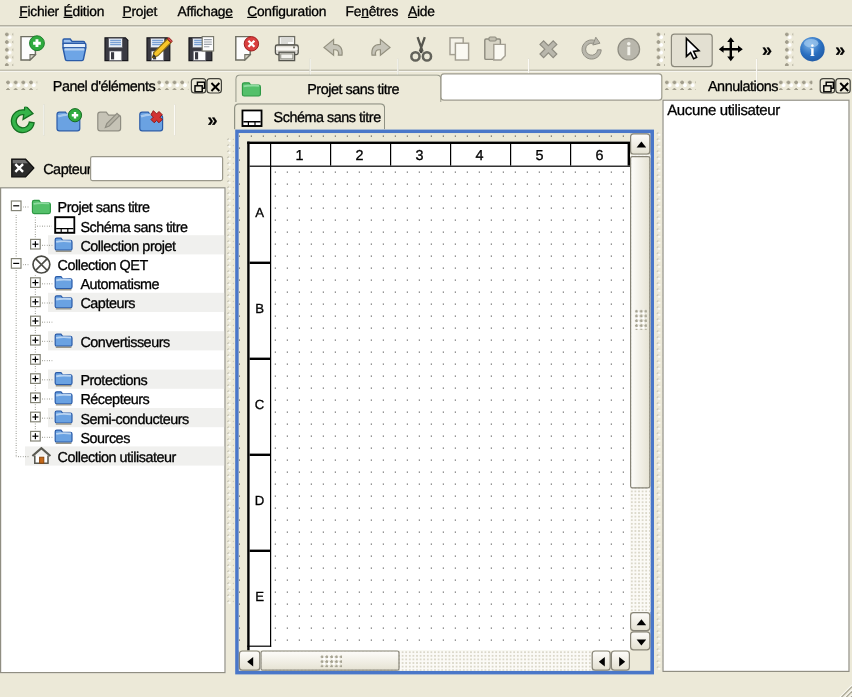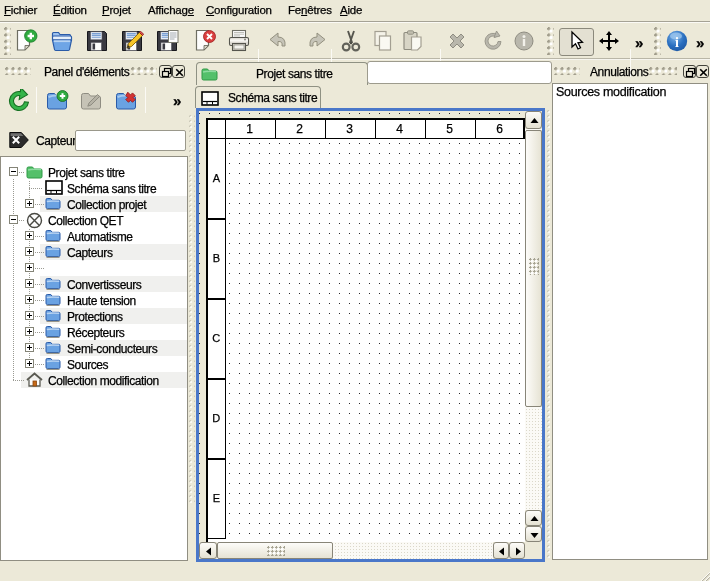--- a/index.html
+++ b/index.html
@@ -65,21 +65,21 @@
 
 #undolist { position:absolute; left:552px; top:83px; width:156px; height:477px; background:#fff; border:1px solid #908e82; font-size:12.5px; letter-spacing:-0.3px; }
 
 
 #grip { position:absolute; right:0px; bottom:0px; width:12px; height:12px; }
 </style>
 </head>
 <body>
 
 <div id="menubar">
- <span style="left:4px"><u>F</u>ichier</span>
+ <span style="left:16px"><u>F</u>ichier</span>
  <span style="left:53px"><u>É</u>dition</span>
  <span style="left:102px"><u>P</u>rojet</span>
  <span style="left:148px">Affichag<u>e</u></span>
  <span style="left:206px"><u>C</u>onfiguration</span>
  <span style="left:288px">Fe<u>n</u>êtres</span>
  <span style="left:340px"><u>A</u>ide</span>
 </div>
 
 <div id="toolbar">
  <div class="abs braidv" style="left:4px; top:4px; width:7px; height:28px;"></div>
@@ -302,28 +302,20 @@
       <div class="txt" style="left:66px">Capteurs</div>
     </div>
 <div class="trow" style="top:119px; background:linear-gradient(to right, transparent 39px, #f0f0ee 39px)">
       <div style="position:absolute; left:44px; top:0px;"><svg width="16" height="15" viewBox="0 0 16 15" style="">
 <path d="M1 3.8 q0 -1.3 1.3 -1.3 h3.5 l1.4 1.8 h6.5 q1.3 0 1.3 1.3 v5.6 q0 1.3 -1.3 1.3 h-11.4 q-1.3 0 -1.3 -1.3 Z" fill="#6aa2e2" stroke="#2a5ba8" stroke-width="1"></path>
 <path d="M1.8 5.6 q4 -1.1 12.4 -0.4" stroke="#b9d4f2" stroke-width="1.6" fill="none"></path>
 <path d="M1.5 13.4 h13" stroke="#9a978a" stroke-width="1.2"></path>
 </svg></div>
       <div class="txt" style="left:66px">Convertisseurs</div>
     </div>
-<div class="trow" style="top:135px">
-      <div style="position:absolute; left:44px; top:0px;"><svg width="16" height="15" viewBox="0 0 16 15" style="">
-<path d="M1 3.8 q0 -1.3 1.3 -1.3 h3.5 l1.4 1.8 h6.5 q1.3 0 1.3 1.3 v5.6 q0 1.3 -1.3 1.3 h-11.4 q-1.3 0 -1.3 -1.3 Z" fill="#6aa2e2" stroke="#2a5ba8" stroke-width="1"></path>
-<path d="M1.8 5.6 q4 -1.1 12.4 -0.4" stroke="#b9d4f2" stroke-width="1.6" fill="none"></path>
-<path d="M1.5 13.4 h13" stroke="#9a978a" stroke-width="1.2"></path>
-</svg></div>
-      <div class="txt" style="left:66px">Haute tension</div>
-    </div>
 <div class="trow" style="top:151px; background:linear-gradient(to right, transparent 39px, #f0f0ee 39px)">
       <div style="position:absolute; left:44px; top:0px;"><svg width="16" height="15" viewBox="0 0 16 15" style="">
 <path d="M1 3.8 q0 -1.3 1.3 -1.3 h3.5 l1.4 1.8 h6.5 q1.3 0 1.3 1.3 v5.6 q0 1.3 -1.3 1.3 h-11.4 q-1.3 0 -1.3 -1.3 Z" fill="#6aa2e2" stroke="#2a5ba8" stroke-width="1"></path>
 <path d="M1.8 5.6 q4 -1.1 12.4 -0.4" stroke="#b9d4f2" stroke-width="1.6" fill="none"></path>
 <path d="M1.5 13.4 h13" stroke="#9a978a" stroke-width="1.2"></path>
 </svg></div>
       <div class="txt" style="left:66px">Protections</div>
     </div>
 <div class="trow" style="top:167px">
       <div style="position:absolute; left:44px; top:0px;"><svg width="16" height="15" viewBox="0 0 16 15" style="">
@@ -348,21 +340,21 @@
 <path d="M1.5 13.4 h13" stroke="#9a978a" stroke-width="1.2"></path>
 </svg></div>
       <div class="txt" style="left:66px">Sources</div>
     </div>
 <div class="trow" style="top:215px; background:linear-gradient(to right, transparent 20px, #f0f0ee 20px)">
       <div style="position:absolute; left:25px; top:0px;"><svg width="17" height="15" viewBox="0 0 17 15" style="">
 <path d="M1 8 L8.5 1.5 L16 8" fill="none" stroke="#5a5a52" stroke-width="1.8"></path>
 <path d="M3 7.5 V14 H14 V7.5" fill="#fdfdfd" stroke="#5a5a52" stroke-width="1.3"></path>
 <rect x="7" y="9" width="3.5" height="5" fill="#c66a1a" stroke="#8a470e" stroke-width="0.8"></rect>
 </svg></div>
-      <div class="txt" style="left:47px">Collection modification</div>
+      <div class="txt" style="left:47px">Collection utilisateur</div>
     </div>
 <div style="position:absolute; left:12px; top:22px; width:1px; height:201px;background-image:linear-gradient(#9a9a92 1px, transparent 1px); background-size:1px 2px; z-index:2;"></div>
 <div style="position:absolute; left:28px; top:24px; width:1px; height:23px;background-image:linear-gradient(#9a9a92 1px, transparent 1px); background-size:1px 2px; z-index:2;"></div>
 <div style="position:absolute; left:28px; top:72px; width:1px; height:135px;background-image:linear-gradient(#9a9a92 1px, transparent 1px); background-size:1px 2px; z-index:2;"></div>
 <div style="position:absolute; left:18px; top:15px; width:6px; height:1px;background-image:linear-gradient(to right,#9a9a92 1px, transparent 1px); background-size:2px 1px; z-index:2;"></div>
 <div style="position:absolute; left:28px; top:31px; width:14px; height:1px;background-image:linear-gradient(to right,#9a9a92 1px, transparent 1px); background-size:2px 1px; z-index:2;"></div>
 <div style="position:absolute; left:18px; top:63px; width:6px; height:1px;background-image:linear-gradient(to right,#9a9a92 1px, transparent 1px); background-size:2px 1px; z-index:2;"></div>
 <div style="position:absolute; left:12px; top:223px; width:12px; height:1px;background-image:linear-gradient(to right,#9a9a92 1px, transparent 1px); background-size:2px 1px; z-index:2;"></div>
 <div style="position:absolute; left:34px; top:47px; width:9px; height:1px;background-image:linear-gradient(to right,#9a9a92 1px, transparent 1px); background-size:2px 1px; z-index:2;"></div>
 <div style="position:absolute; left:34px; top:79px; width:9px; height:1px;background-image:linear-gradient(to right,#9a9a92 1px, transparent 1px); background-size:2px 1px; z-index:2;"></div>
@@ -511,21 +503,21 @@
  <div class="dockbtn" style="left:133px; top:3px;"><svg width="13" height="13" viewBox="0 0 13 13" style="">
 <rect x="4.5" y="2.5" width="6" height="5" fill="none" stroke="#000" stroke-width="1.2"></rect>
 <rect x="2.5" y="5.5" width="6" height="5" fill="#ece9d8" stroke="#000" stroke-width="1.2"></rect>
 </svg></div>
  <div class="dockbtn" style="left:146px; top:3px;"><svg width="13" height="13" viewBox="0 0 13 13" style="">
 <path d="M3.2 3.2 L9.8 9.8 M9.8 3.2 L3.2 9.8" stroke="#000" stroke-width="1.6"></path>
 </svg></div>
 </div>
 
 <div id="undolist">
-    <div style="padding:1px 0 0 3px;">Sources modification</div>
+    <div style="padding:1px 0 0 3px;">Aucune utilisateur</div>
   </div>
 
 <div id="grip">
  <svg width="12" height="12">
   <path d="M12 1 L1 12" stroke="#fbfaf5" stroke-width="1"></path>
   <path d="M12 2.2 L2.2 12" stroke="#a8a595" stroke-width="1"></path>
   <path d="M12 5 L5 12" stroke="#fbfaf5" stroke-width="1"></path>
   <path d="M12 6.2 L6.2 12" stroke="#a8a595" stroke-width="1"></path>
   <path d="M12 9 L9 12" stroke="#fbfaf5" stroke-width="1"></path>
   <path d="M12 10.2 L10.2 12" stroke="#a8a595" stroke-width="1"></path>

